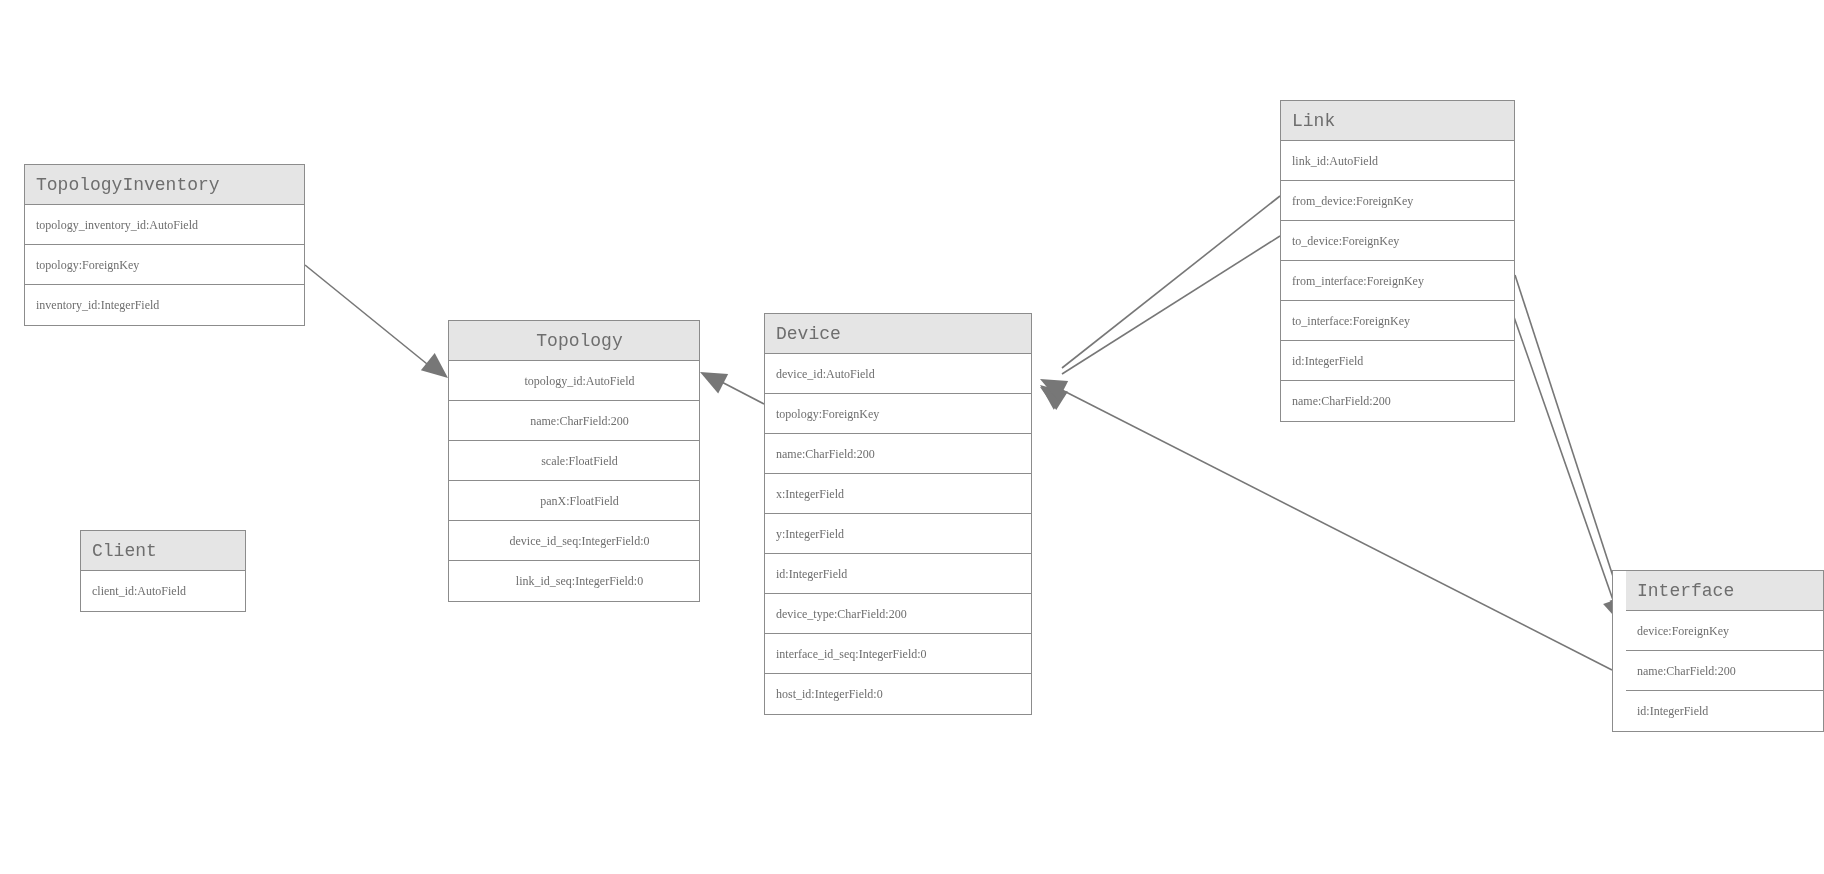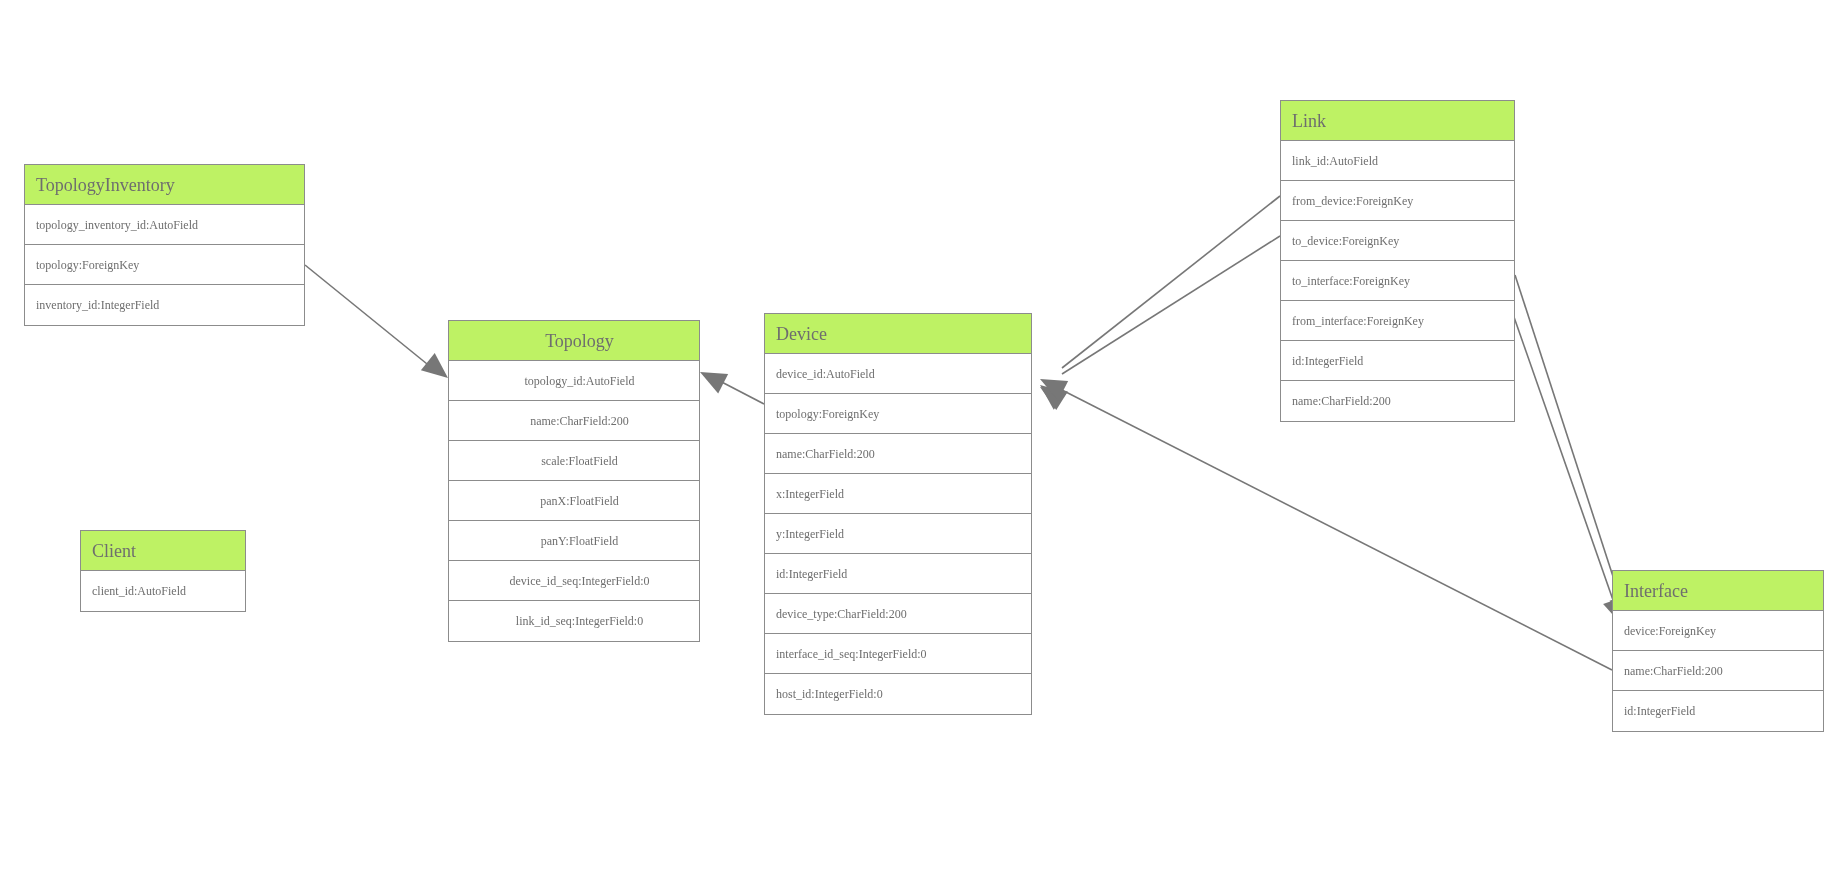--- a/index.html
+++ b/index.html
@@ -25,29 +25,30 @@
   }
   .entity {
     position: absolute;
     box-sizing: border-box;
     border: 1.4px solid #8c8c8c;
     background: #ffffff;
     z-index: 5;
   }
   .entity-header {
     box-sizing: border-box;
-    background: #bef264;
+    background: #e5e5e5;
     border-bottom: 1.4px solid #8c8c8c;
     height: 40px;
     line-height: 40px;
     padding: 0 0 0 11px;
     font-size: 18px;
     color: #6e6e6e;
     white-space: nowrap;
     overflow: hidden;
+    font-family: Liberation Mono, monospace;
   }
   .entity-field {
     box-sizing: border-box;
     height: 40px;
     line-height: 40px;
     padding: 0 0 0 11px;
     font-size: 12px;
     color: #6e6e6e;
     border-bottom: 1.4px solid #8c8c8c;
     white-space: nowrap;
@@ -93,47 +94,46 @@
       <div class="entity" style="left: 80px; top: 530px; width: 166px;">
         <div class="entity-header">Client</div>
         <div class="entity-field">client_id:AutoField</div>
       </div>
       <div class="entity" style="left: 448px; top: 320px; width: 252px; text-align: center;">
         <div class="entity-header">Topology</div>
         <div class="entity-field">topology_id:AutoField</div>
         <div class="entity-field">name:CharField:200</div>
         <div class="entity-field">scale:FloatField</div>
         <div class="entity-field">panX:FloatField</div>
-        <div class="entity-field">panY:FloatField</div>
         <div class="entity-field">device_id_seq:IntegerField:0</div>
         <div class="entity-field">link_id_seq:IntegerField:0</div>
       </div>
       <div class="entity" style="left: 764px; top: 313px; width: 268px;">
         <div class="entity-header">Device</div>
         <div class="entity-field">device_id:AutoField</div>
         <div class="entity-field">topology:ForeignKey</div>
         <div class="entity-field">name:CharField:200</div>
         <div class="entity-field">x:IntegerField</div>
         <div class="entity-field">y:IntegerField</div>
         <div class="entity-field">id:IntegerField</div>
         <div class="entity-field">device_type:CharField:200</div>
         <div class="entity-field">interface_id_seq:IntegerField:0</div>
         <div class="entity-field">host_id:IntegerField:0</div>
       </div>
       <div class="entity" style="left: 1280px; top: 100px; width: 235px;">
         <div class="entity-header">Link</div>
         <div class="entity-field">link_id:AutoField</div>
         <div class="entity-field">from_device:ForeignKey</div>
         <div class="entity-field">to_device:ForeignKey</div>
+        <div class="entity-field">from_interface:ForeignKey</div>
         <div class="entity-field">to_interface:ForeignKey</div>
-        <div class="entity-field">from_interface:ForeignKey</div>
         <div class="entity-field">id:IntegerField</div>
         <div class="entity-field">name:CharField:200</div>
       </div>
-      <div class="entity" style="left: 1612px; top: 570px; width: 212px;">
+      <div class="entity" style="left: 1612px; top: 570px; width: 212px; padding-left: 13px;">
         <div class="entity-header">Interface</div>
         <div class="entity-field">device:ForeignKey</div>
         <div class="entity-field">name:CharField:200</div>
         <div class="entity-field">id:IntegerField</div>
       </div>
     </div>
 
 </div>
 
 </body></html>

